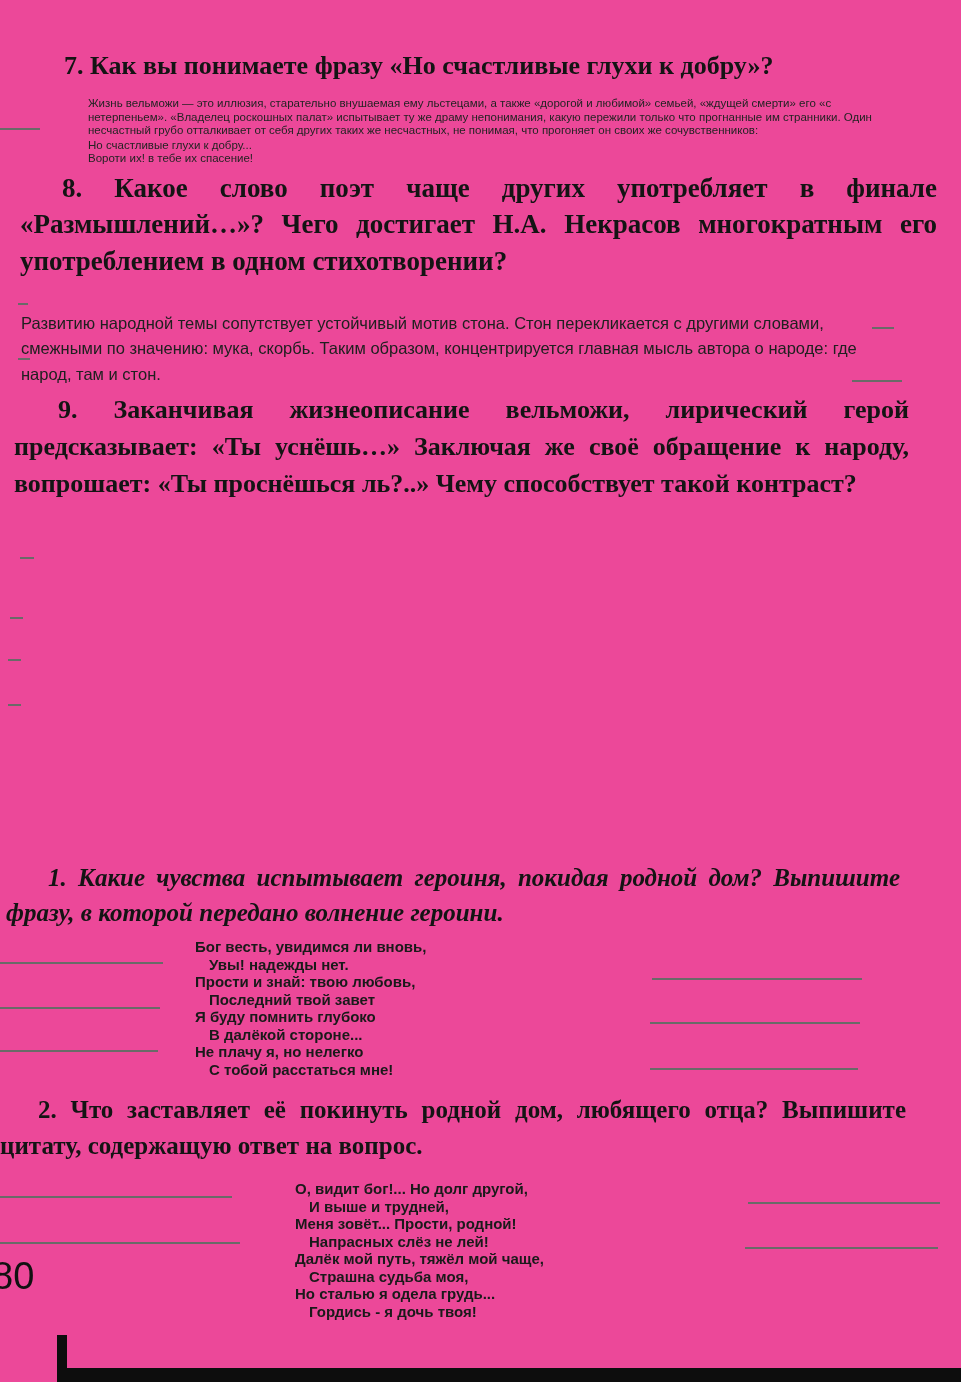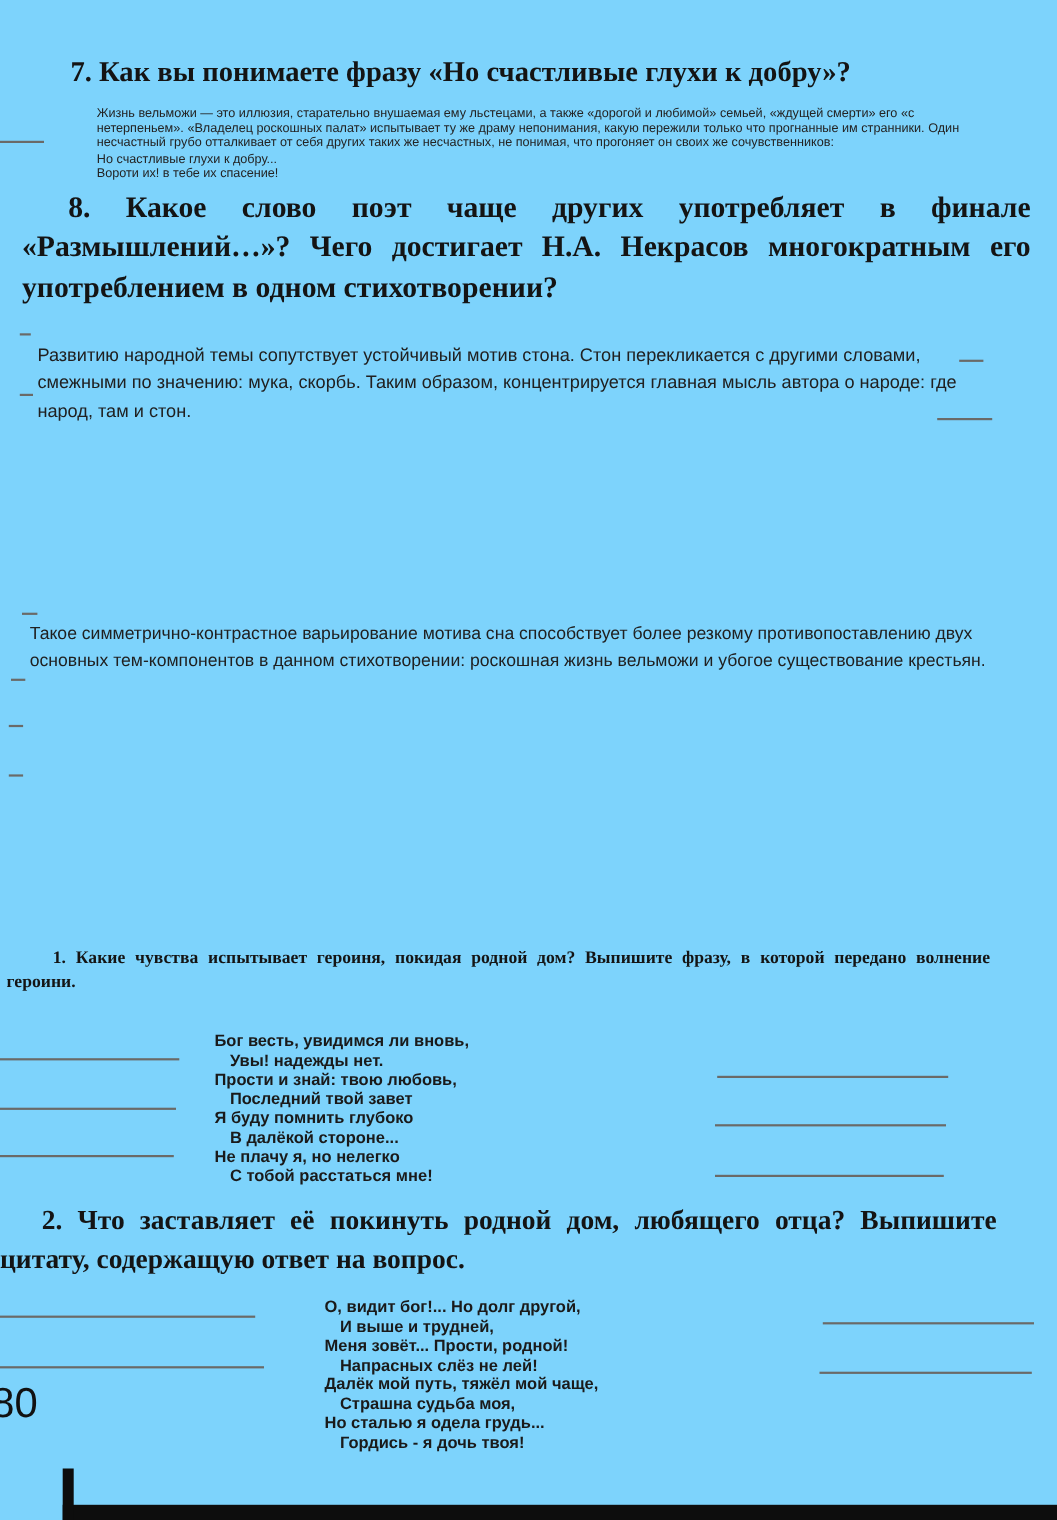--- a/index.html
+++ b/index.html
@@ -1,34 +1,34 @@
 <!DOCTYPE html>
 <html><head>
 <meta charset="utf-8">
 <style>
   html,body{margin:0;padding:0;background:#e8e8e6;}
   .page{
     position:relative;width:961px;height:1382px;margin:0 auto;
-    background:#7dd3fc;color:#1b1b1b;overflow:hidden;
+    background:#ec4899;color:#1b1b1b;overflow:hidden;
     font-family:"Liberation Sans",sans-serif;
   }
   .abs{position:absolute;}
   .heading{
     font-family:"Liberation Serif",serif;font-weight:bold;color:#141414;
     margin:0;
   }
   .h7{top:50px;left:64px;right:28px;font-size:26px;line-height:1.2;}
   .small-answer{top:97px;left:88px;width:818px;font-size:11.5px;line-height:1.18;color:#232323;}
   .small-answer p{margin:0 0 1px 0;}
   .h8{top:170px;left:20px;right:24px;font-size:27px;line-height:1.35;text-indent:42px;text-align:justify;}
-  .a8{top:294px;left:34px;right:55px;font-size:16.5px;line-height:1.55;color:#202020;}
+  .a8{top:294px;left:21px;right:55px;font-size:16.5px;line-height:1.55;color:#202020;}
   .h9{top:392px;left:14px;right:52px;font-size:26px;line-height:1.42;text-indent:44px;text-align:justify;}
   .a9{top:549px;left:27px;right:62px;font-size:16px;line-height:1.5;color:#202020;}
   .lesson-title{top:795px;left:52px;font-family:"Liberation Serif",serif;font-size:27px;color:#141414;}
-  .h1q{top:860px;left:6px;right:61px;font-size:16px;line-height:1.4;text-indent:42px;text-align:justify;}
+  .h1q{top:860px;left:6px;right:61px;font-size:25px;line-height:1.4;text-indent:42px;text-align:justify;font-style:italic;}
   .poem{font-size:15px;font-weight:bold;color:#1a1a1a;line-height:17.5px;}
   .poem1{top:938px;left:176px;margin-left:19px;}
   .poem2{top:1180px;left:295px;}
   .poem .in{padding-left:14px;}
   .h2q{top:1092px;left:0;right:55px;font-size:25px;line-height:1.42;text-indent:38px;text-align:justify;}
   .page-number{top:1255px;left:-8px;font-size:38px;color:#111;font-family:"Liberation Sans",sans-serif;}
   .rl{position:absolute;height:2px;background:#6a6a68;}
   .bar{position:absolute;background:#0d0d0d;}
 </style>
 </head>
@@ -39,21 +39,21 @@
   <h2 class="abs heading h7">7. Как вы понимаете фразу «Но счастливые глухи к добру»?</h2>
   <div class="abs small-answer">
     <p>Жизнь вельможи — это иллюзия, старательно внушаемая ему льстецами, а также «дорогой и любимой» семьей, «ждущей смерти» его «с нетерпеньем». «Владелец роскошных палат» испытывает ту же драму непонимания, какую пережили только что прогнанные им странники. Один несчастный грубо отталкивает от себя других таких же несчастных, не понимая, что прогоняет он своих же сочувственников:</p>
     <div>Но счастливые глухи к добру...</div>
     <div>Вороти их! в тебе их спасение!</div>
   </div>
 
   <h2 class="abs heading h8">8. Какое слово поэт чаще других употребляет в финале «Размышлений…»? Чего достигает Н.А. Некрасов многократным его употреблением в одном стихотворении?</h2>
   <p class="abs a8">Развитию народной темы сопутствует устойчивый мотив стона. Стон перекликается с другими словами, смежными по значению: мука, скорбь. Таким образом, концентрируется главная мысль автора о народе: где народ, там и стон.</p>
 
-  <p class="abs a9">Такое симметрично-контрастное варьирование мотива сна способствует более резкому противопоставлению двух основных тем-компонентов в данном стихотворении: роскошная жизнь вельможи и убогое существование крестьян.</p>
+  <h2 class="abs heading h9">9. Заканчивая жизнеописание вельможи, лирический герой предсказывает: «Ты уснёшь…» Заключая же своё обращение к народу, вопрошает: «Ты проснёшься ль?..» Чему способствует такой контраст?</h2>
 
 
   <h2 class="abs heading h1q">1. Какие чувства испытывает героиня, покидая родной дом? Выпишите фразу, в которой передано волнение героини.</h2>
   <div class="abs poem poem1">
     <div>Бог весть, увидимся ли вновь,</div>
     <div class="in">Увы! надежды нет.</div>
     <div>Прости и знай: твою любовь,</div>
     <div class="in">Последний твой завет</div>
     <div>Я буду помнить глубоко</div>
     <div class="in">В далёкой стороне...</div>

